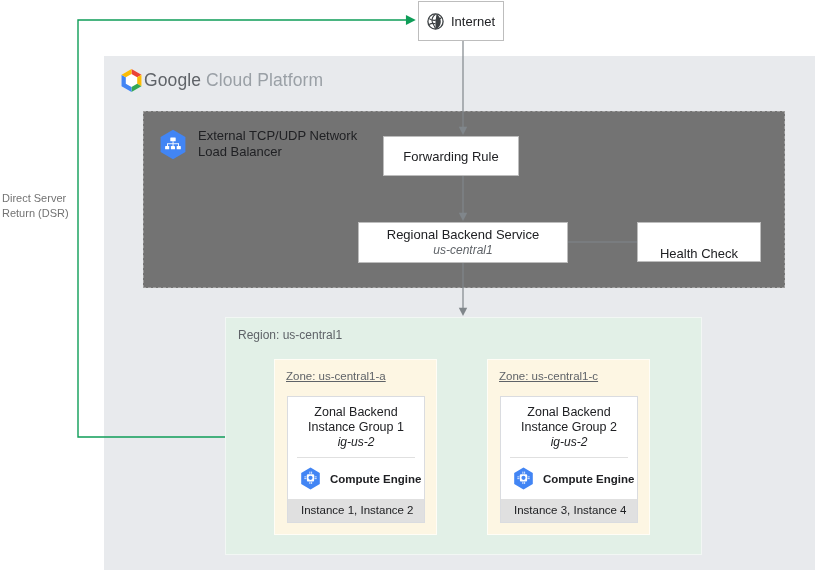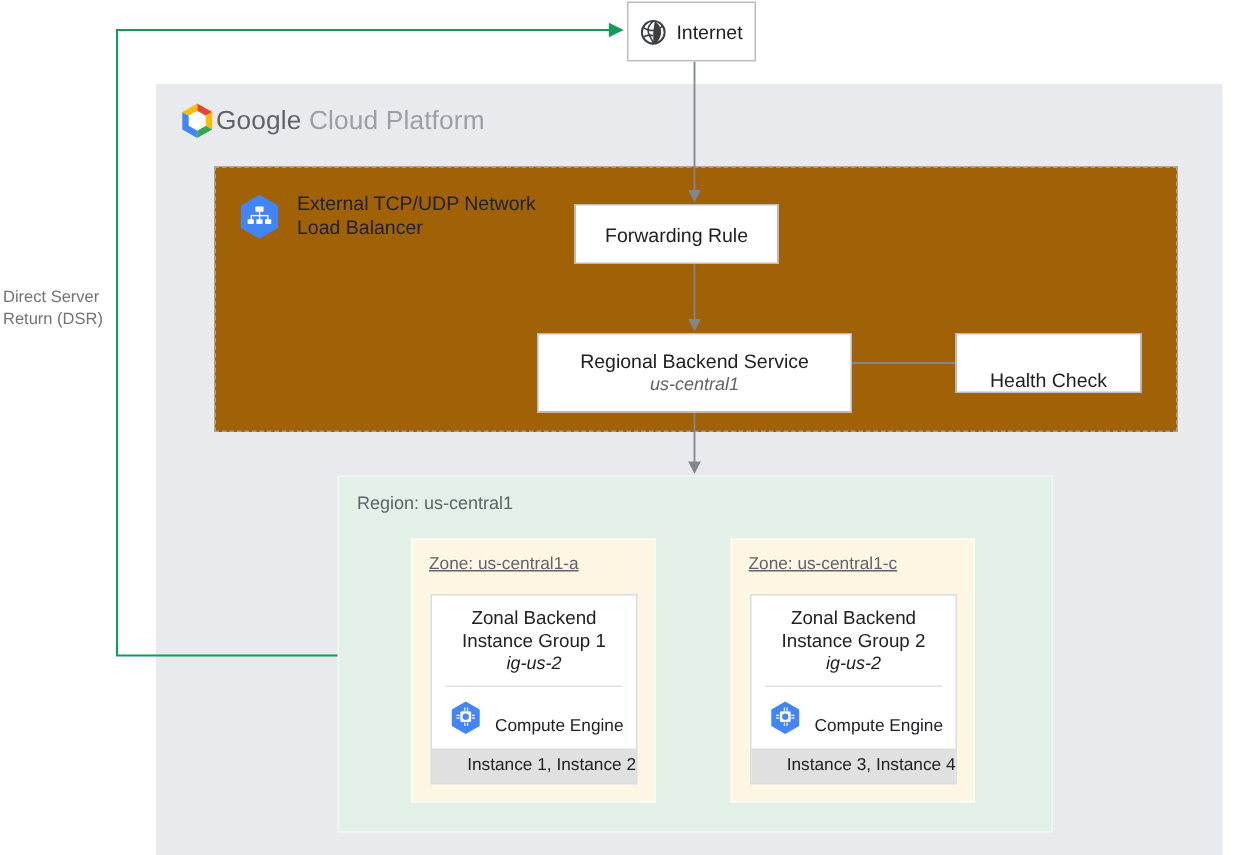--- a/index.html
+++ b/index.html
@@ -62,21 +62,21 @@
     letter-spacing: 0.1px;
     white-space: nowrap;
   }
   .gcp-w1 { color: #5f6368; font-weight: 400; }
   .gcp-w2 { color: #9aa0a6; font-weight: 400; }
 
   
   #lb-dashed {
     position: absolute;
     left: 143px; top: 111px; width: 642px; height: 177px;
-    background: #a16207;
+    background: #737373;
     border: 1px dashed #9e9e9e;
     box-sizing: border-box;
   }
   #lb-title-row {
     position: absolute;
     left: 15px; top: 16px;
     display: flex;
     align-items: center;
     gap: 11px;
   }
@@ -90,21 +90,21 @@
   
   .hex {
     position: relative;
     display: inline-block;
   }
   .hex svg { display: block; }
 
   
   #forwarding-rule { left: 383px; top: 136px; width: 136px; height: 40px; }
   #backend-service {
-    left: 358px; top: 222px; width: 210px; height: 53px;
+    left: 358px; top: 222px; width: 210px; height: 41px;
     flex-direction: column; gap: 0px; justify-content: center;
   }
   #backend-service .bs-title { font-size: 13px; color: #202124; line-height: 16px; }
   #backend-service .bs-sub {
     font-size: 12px; color: #5f6368; font-style: italic; line-height: 15px;
   }
   #health-check { left: 637px; top: 222px; width: 124px; height: 40px; align-items: flex-end; }
 
   
   #region-box {
@@ -170,32 +170,33 @@
     line-height: 15px;
     margin-top: 0px;
   }
   .ig-divider {
     height: 1px;
     background: #e0e0e0;
     margin: 0 9px;
   }
   .ig-engine-row {
     display: flex;
-    align-items: flex-end;
+    align-items: center;
     gap: 9px;
     padding: 9px 0 9px 12px;
+    font-weight: bold;
   }
   .ig-engine-label {
     font-size: 11.5px;
     color: #202124;
     white-space: nowrap;
   }
   .ig-footer {
     background: #e0e0e0;
-    text-align: right;
+    text-align: left;
     font-size: 11.5px;
     color: #202124;
     padding: 5px 0 6px 13px;
   }
 
   
   #dsr-label {
     position: absolute;
     left: 2px; top: 191px;
     width: 74px;

